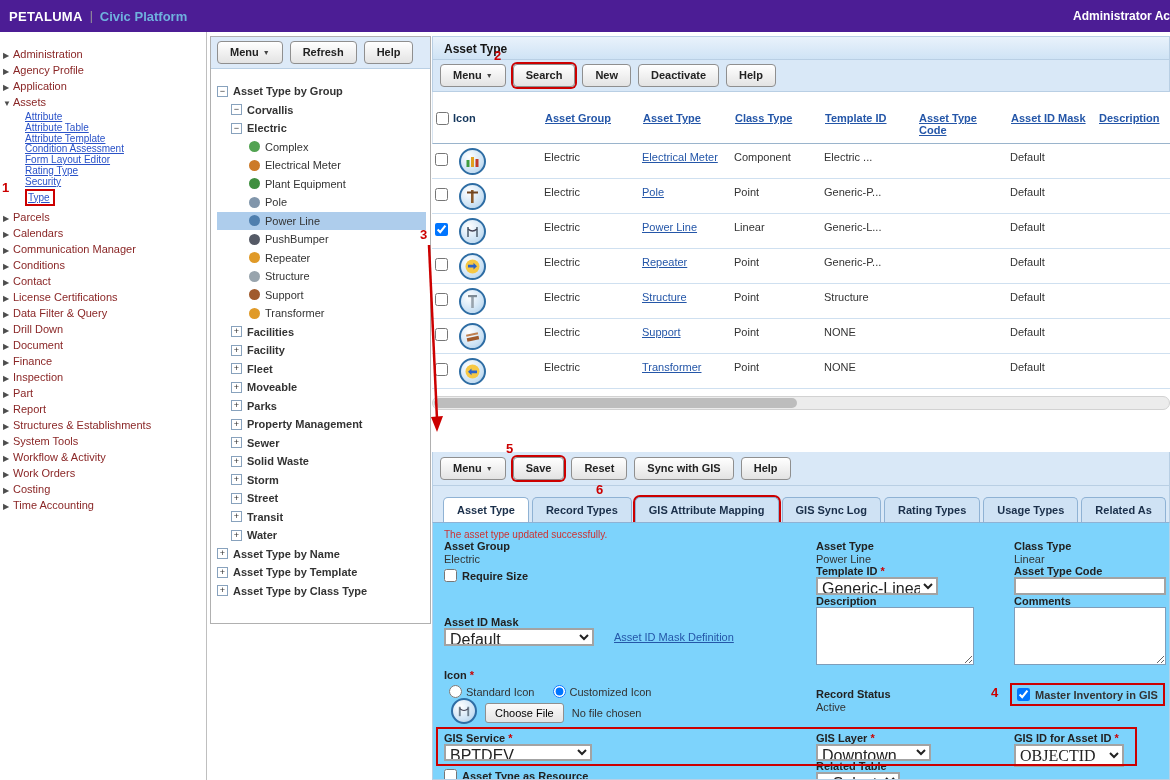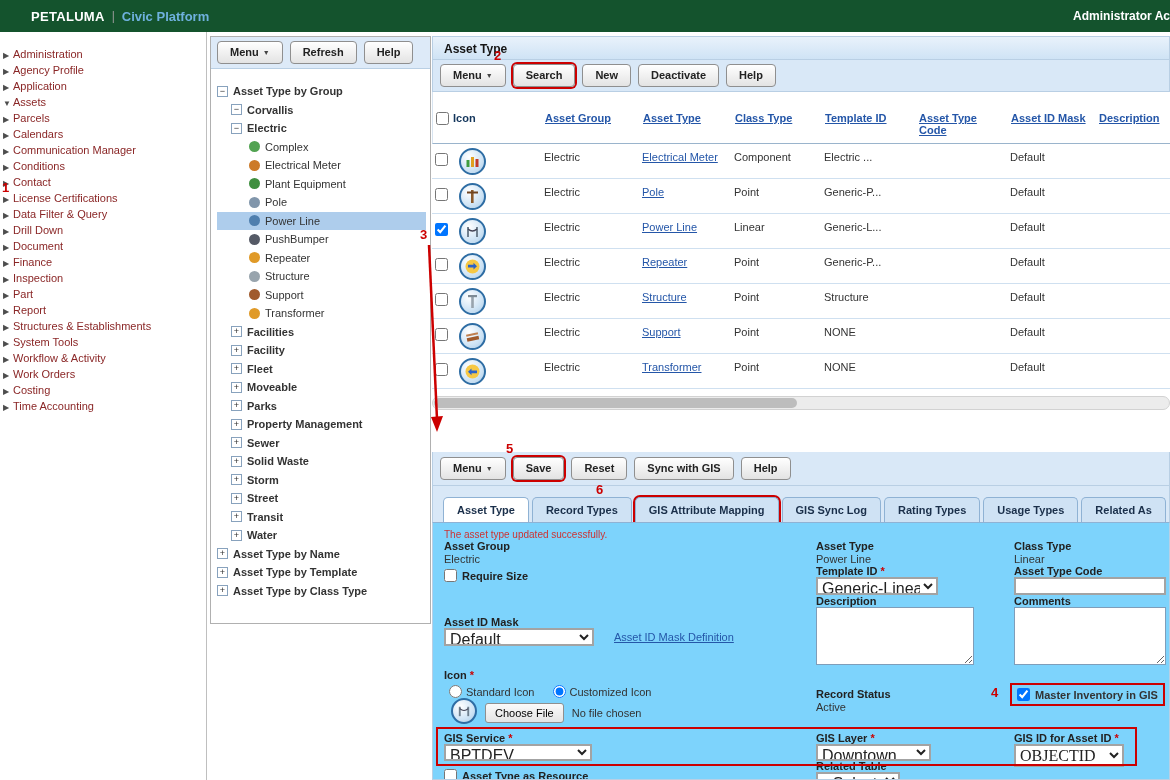--- a/index.html
+++ b/index.html
@@ -2,21 +2,21 @@
 <html><head>
 <meta charset="utf-8">
 <style>
   * { margin:0; padding:0; box-sizing:border-box; }
   html,body { width:1170px; height:780px; }
   body { position:relative; overflow:hidden; background:#fff;
          font-family:"Liberation Sans", sans-serif; font-size:11px; color:#333; }
 
   
   .topbar { position:absolute; left:0; top:0; width:1170px; height:32px;
-            background:#14532d; display:flex; align-items:center;padding-left:22px; }
+            background:#4c1d95; display:flex; align-items:center; }
   .topbar .brand { margin-left:9px; color:#fff; font-weight:bold; font-size:13px; letter-spacing:.3px; }
   .topbar .sep { color:#9a9a9a; margin:0 7px; font-size:12px; }
   .topbar .product { color:#6fb1de; font-weight:bold; font-size:13px; }
   .topbar .account { margin-left:auto; color:#fff; font-weight:bold; font-size:12px; white-space:nowrap; }
 
   
   .sidebar { position:absolute; left:0; top:32px; width:207px; bottom:0;
              background:#fff; border-right:1px solid #bfbfbf; padding:14px 0 0 3px; }
   .nav-item { height:16px; line-height:16px; white-space:nowrap; cursor:pointer; }
   .nav-item .arr { display:inline-block; width:10px; font-size:8px; color:#4d4d4d; }
@@ -126,20 +126,30 @@
   <span class="sep">|</span>
   <span class="product">Civic Platform</span>
   <span class="account">Administrator Ac</span>
 </header>
 
 <aside class="sidebar">
   <div class="nav-item"><span class="arr">▶</span><span class="nav-label">Administration</span></div>
   <div class="nav-item"><span class="arr">▶</span><span class="nav-label">Agency Profile</span></div>
   <div class="nav-item"><span class="arr">▶</span><span class="nav-label">Application</span></div>
   <div class="nav-item"><span class="arr">▼</span><span class="nav-label">Assets</span></div>
+  <div class="sub-links">
+    <a>Attribute</a>
+    <a>Attribute Table</a>
+    <a>Attribute Template</a>
+    <a>Condition Assessment</a>
+    <a>Form Layout Editor</a>
+    <a>Rating Type</a>
+    <a>Security</a>
+    <span class="red-ring-inline"><a>Type</a></span>
+  </div>
   <div class="nav-item"><span class="arr">▶</span><span class="nav-label">Parcels</span></div>
   <div class="nav-item"><span class="arr">▶</span><span class="nav-label">Calendars</span></div>
   <div class="nav-item"><span class="arr">▶</span><span class="nav-label">Communication Manager</span></div>
   <div class="nav-item"><span class="arr">▶</span><span class="nav-label">Conditions</span></div>
   <div class="nav-item"><span class="arr">▶</span><span class="nav-label">Contact</span></div>
   <div class="nav-item"><span class="arr">▶</span><span class="nav-label">License Certifications</span></div>
   <div class="nav-item"><span class="arr">▶</span><span class="nav-label">Data Filter &amp; Query</span></div>
   <div class="nav-item"><span class="arr">▶</span><span class="nav-label">Drill Down</span></div>
   <div class="nav-item"><span class="arr">▶</span><span class="nav-label">Document</span></div>
   <div class="nav-item"><span class="arr">▶</span><span class="nav-label">Finance</span></div>

